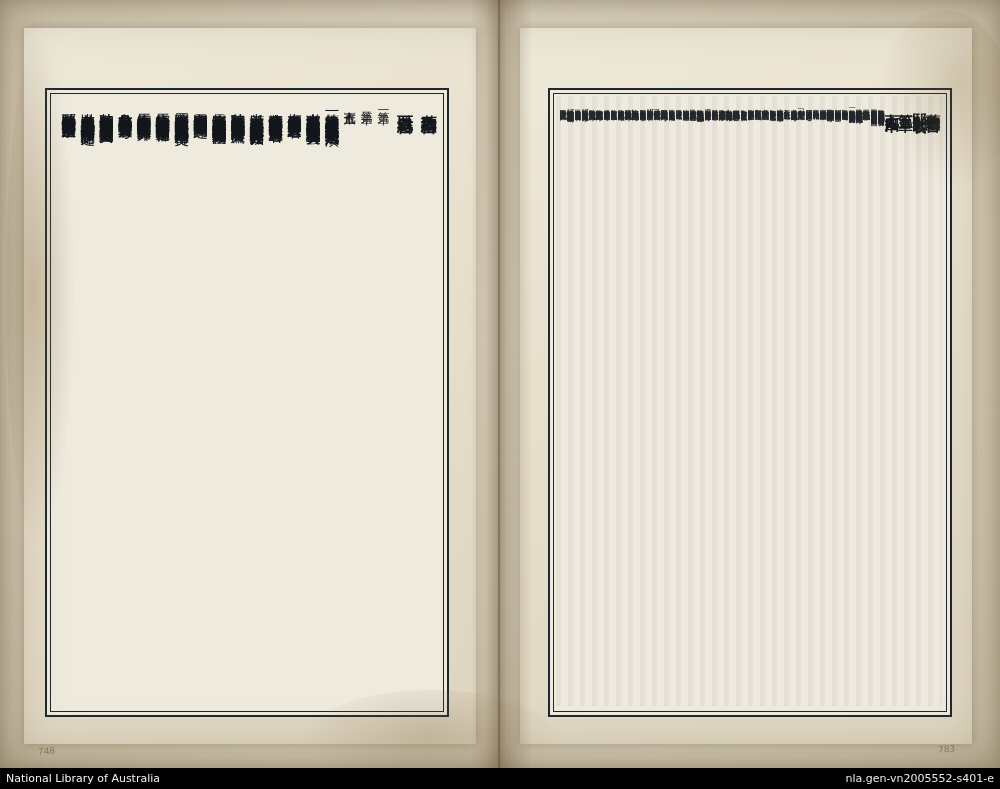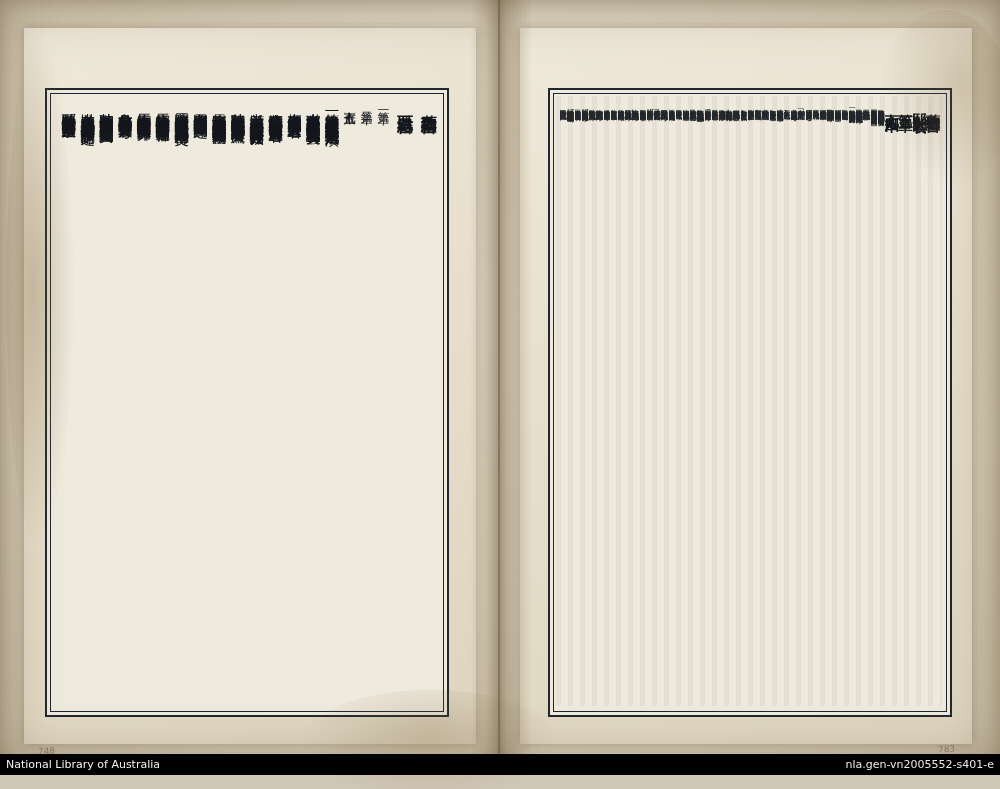--- a/index.html
+++ b/index.html
@@ -179,21 +179,21 @@
     border-radius: 50%;
     pointer-events: none;
   }
   .stain1 { left: 6px;   top: 30px;  width: 70px;  height: 520px; background: radial-gradient(ellipse at 40% 50%, rgba(130,104,60,0.30), rgba(130,104,60,0) 70%); }
   .stain2 { left: 300px; top: 690px; width: 260px; height: 110px; background: radial-gradient(ellipse at 50% 40%, rgba(125,100,58,0.22), rgba(125,100,58,0) 70%); }
   .stain3 { left: 880px; top: 10px;  width: 130px; height: 180px; background: radial-gradient(ellipse at 60% 40%, rgba(125,100,58,0.22), rgba(125,100,58,0) 70%); }
 
   
   .bottombar {
     position: absolute;
-    left: 0; bottom: 14px;
+    left: 0; bottom: 0;
     width: 1000px; height: 21px;
     background: #000;
     color: #f2f2f2;
     font-family: "DejaVu Sans", sans-serif;
     font-size: 11px;
     display: flex;
     align-items: center;
     justify-content: space-between;
     padding: 0 6px;
     box-sizing: border-box;

